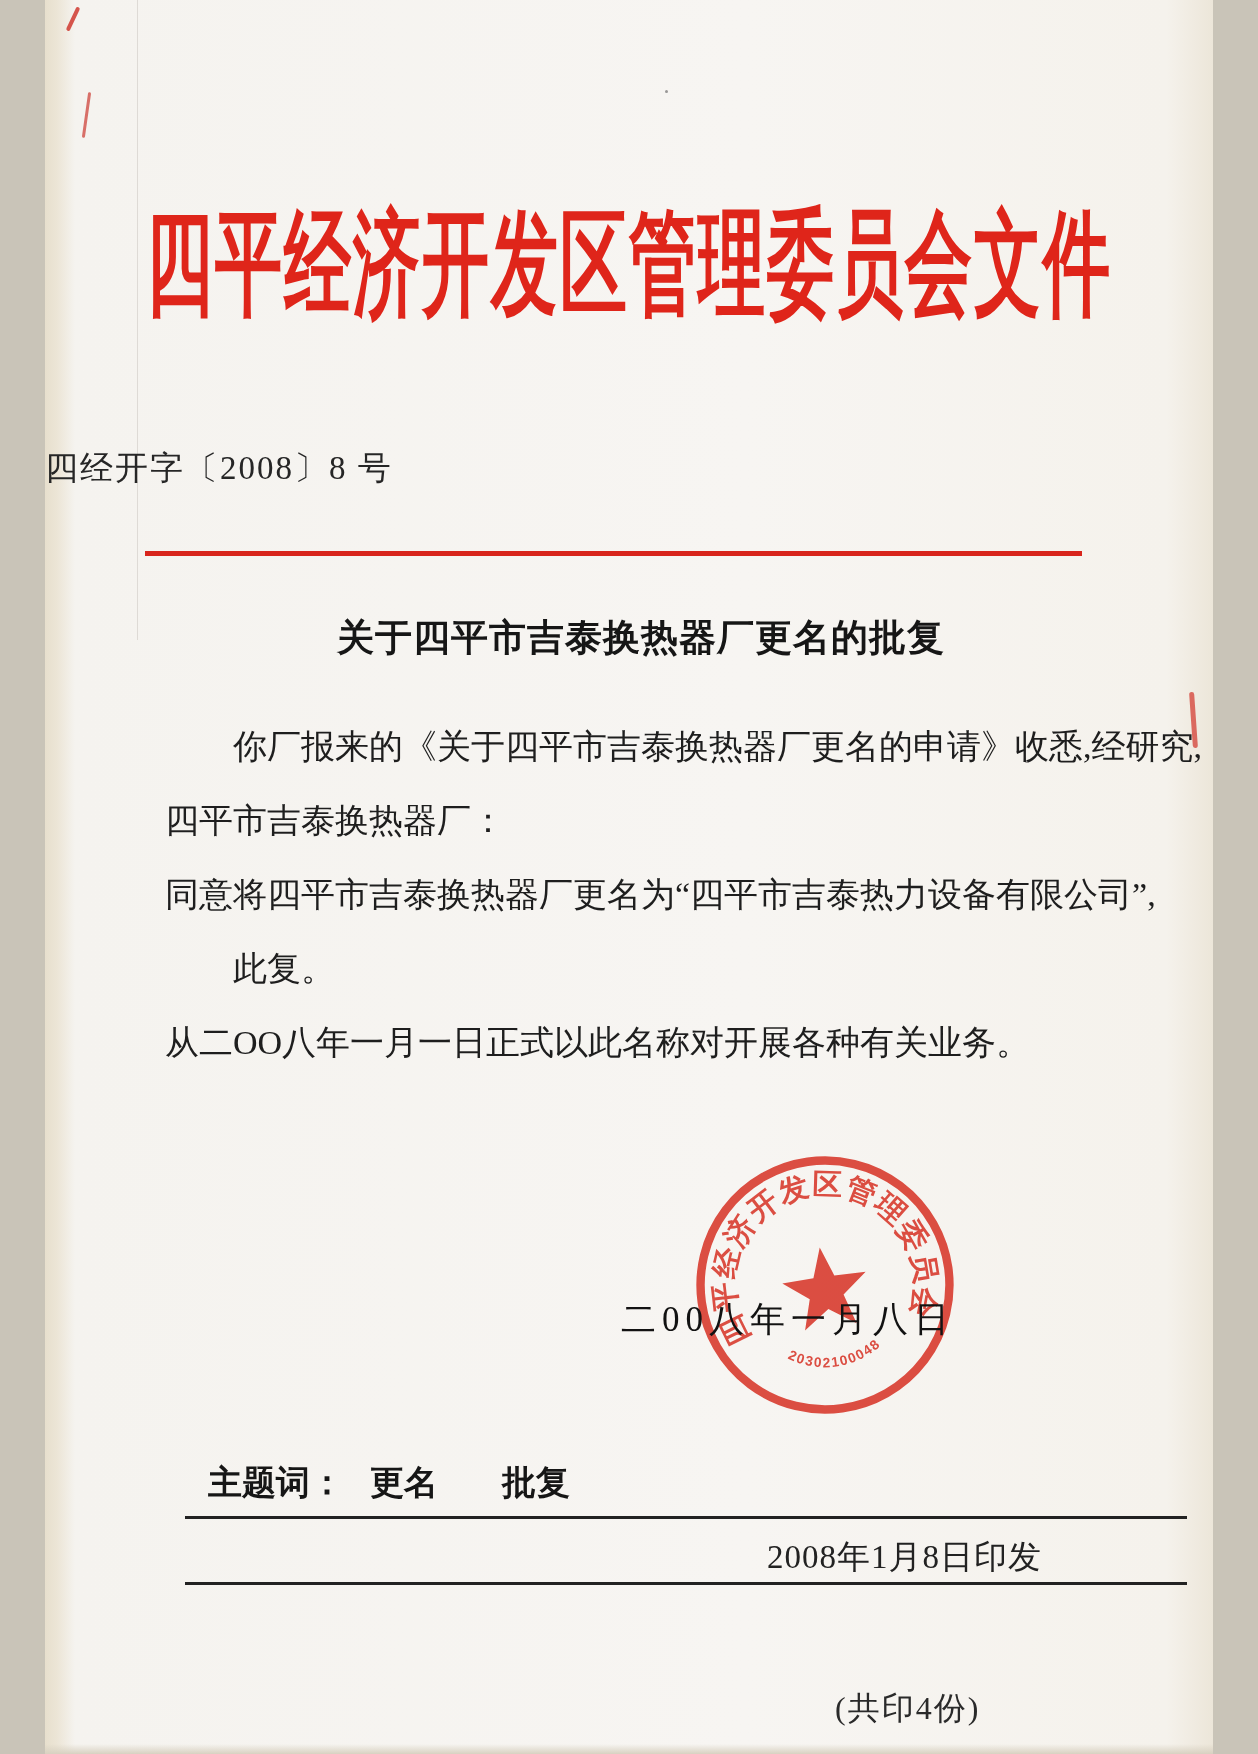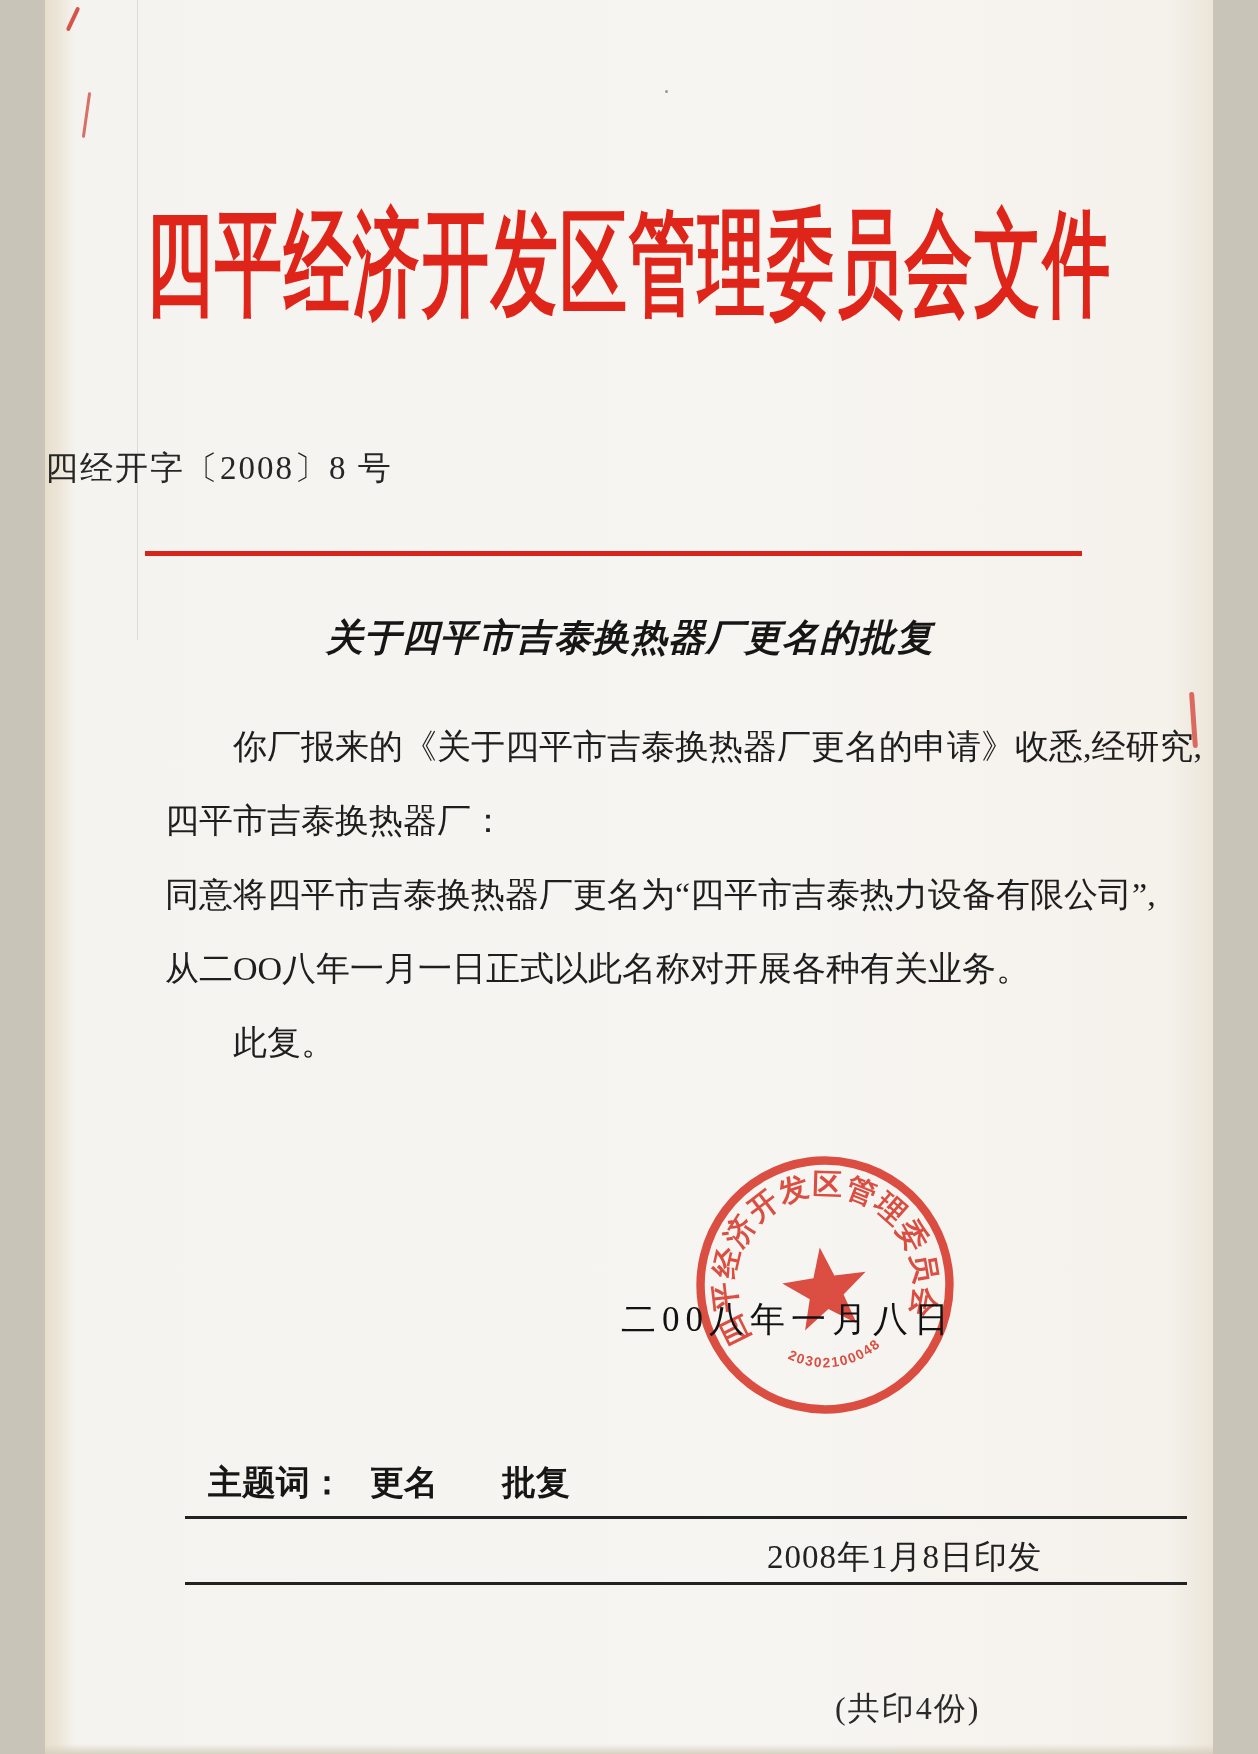--- a/index.html
+++ b/index.html
@@ -23,23 +23,23 @@
 
   .masthead{
     position:absolute;top:186px;left:0;width:100%;text-align:center;white-space:nowrap;
     font-weight:bold;color:#df251a;font-size:67px;letter-spacing:2px;
     transform:scaleY(1.72);transform-origin:50% 0;
   }
   .doc-number{position:absolute;top:446px;left:0;width:100%;text-align:left;
     font-size:33px;letter-spacing:2px;color:#262626;}
   .red-rule{position:absolute;top:551px;left:100px;width:937px;height:5px;background:#d8251c;}
 
-  .letter-title{position:absolute;top:613px;left:1px;width:100%;text-align:center;
+  .letter-title{position:absolute;top:613px;left:12px;width:100%;text-align:center;
     font-family:"Liberation Sans","DejaVu Sans",sans-serif;font-weight:bold;
-    font-size:37px;letter-spacing:1px;color:#161616;font-style:italic;}
+    font-size:37px;letter-spacing:1px;color:#161616;}
 
   .body-text{position:absolute;top:710px;left:120px;width:1020px;font-size:34px;color:#1e1e1e;}
   .body-line{height:74px;line-height:74px;white-space:nowrap;}
   .body-line.indent{text-indent:68px;}
 
   .stamp{position:absolute;left:645px;top:1150px;width:270px;height:270px;
     transform:rotate(-8deg);opacity:.88;z-index:2;}
   .date-line{position:absolute;left:576px;top:1296px;font-size:35px;letter-spacing:6px;
     color:#121212;z-index:3;white-space:nowrap;}
 
@@ -72,22 +72,22 @@
   <div class="doc-number">四经开字〔2008〕8 号</div>
 
   <div class="red-rule"></div>
 
   <div class="letter-title">关于四平市吉泰换热器厂更名的批复</div>
 
   <div class="body-text">
     <div class="body-line indent">你厂报来的《关于四平市吉泰换热器厂更名的申请》收悉,经研究,</div>
     <div class="body-line">四平市吉泰换热器厂：</div>
     <div class="body-line">同意将四平市吉泰换热器厂更名为“四平市吉泰热力设备有限公司”,</div>
+    <div class="body-line indent">此复。</div>
     <div class="body-line">从二OO八年一月一日正式以此名称对开展各种有关业务。</div>
-    <div class="body-line indent">此复。</div>
   </div>
 
   <svg class="stamp" viewBox="0 0 256 256">
     <defs>
       <path id="arcTop" d="M 48.8 161.6 A 86 86 0 1 1 207.2 161.6" fill="none"></path>
       <path id="arcBottom" d="M 80 189.5 A 78 78 0 0 0 176 189.5" fill="none"></path>
     </defs>
     <circle cx="128" cy="128" r="118" fill="none" stroke="#d8372a" stroke-width="8"></circle>
     <polygon points="128,92 118,120.2 88.1,121 111.8,139.3 103.3,168 128,151 152.7,168 144.2,139.3 167.9,121 138,120.2" fill="#d8372a"></polygon>
     <text font-size="28" letter-spacing="1.5" fill="#d8372a" font-weight="bold" font-family="Liberation Serif, serif">

